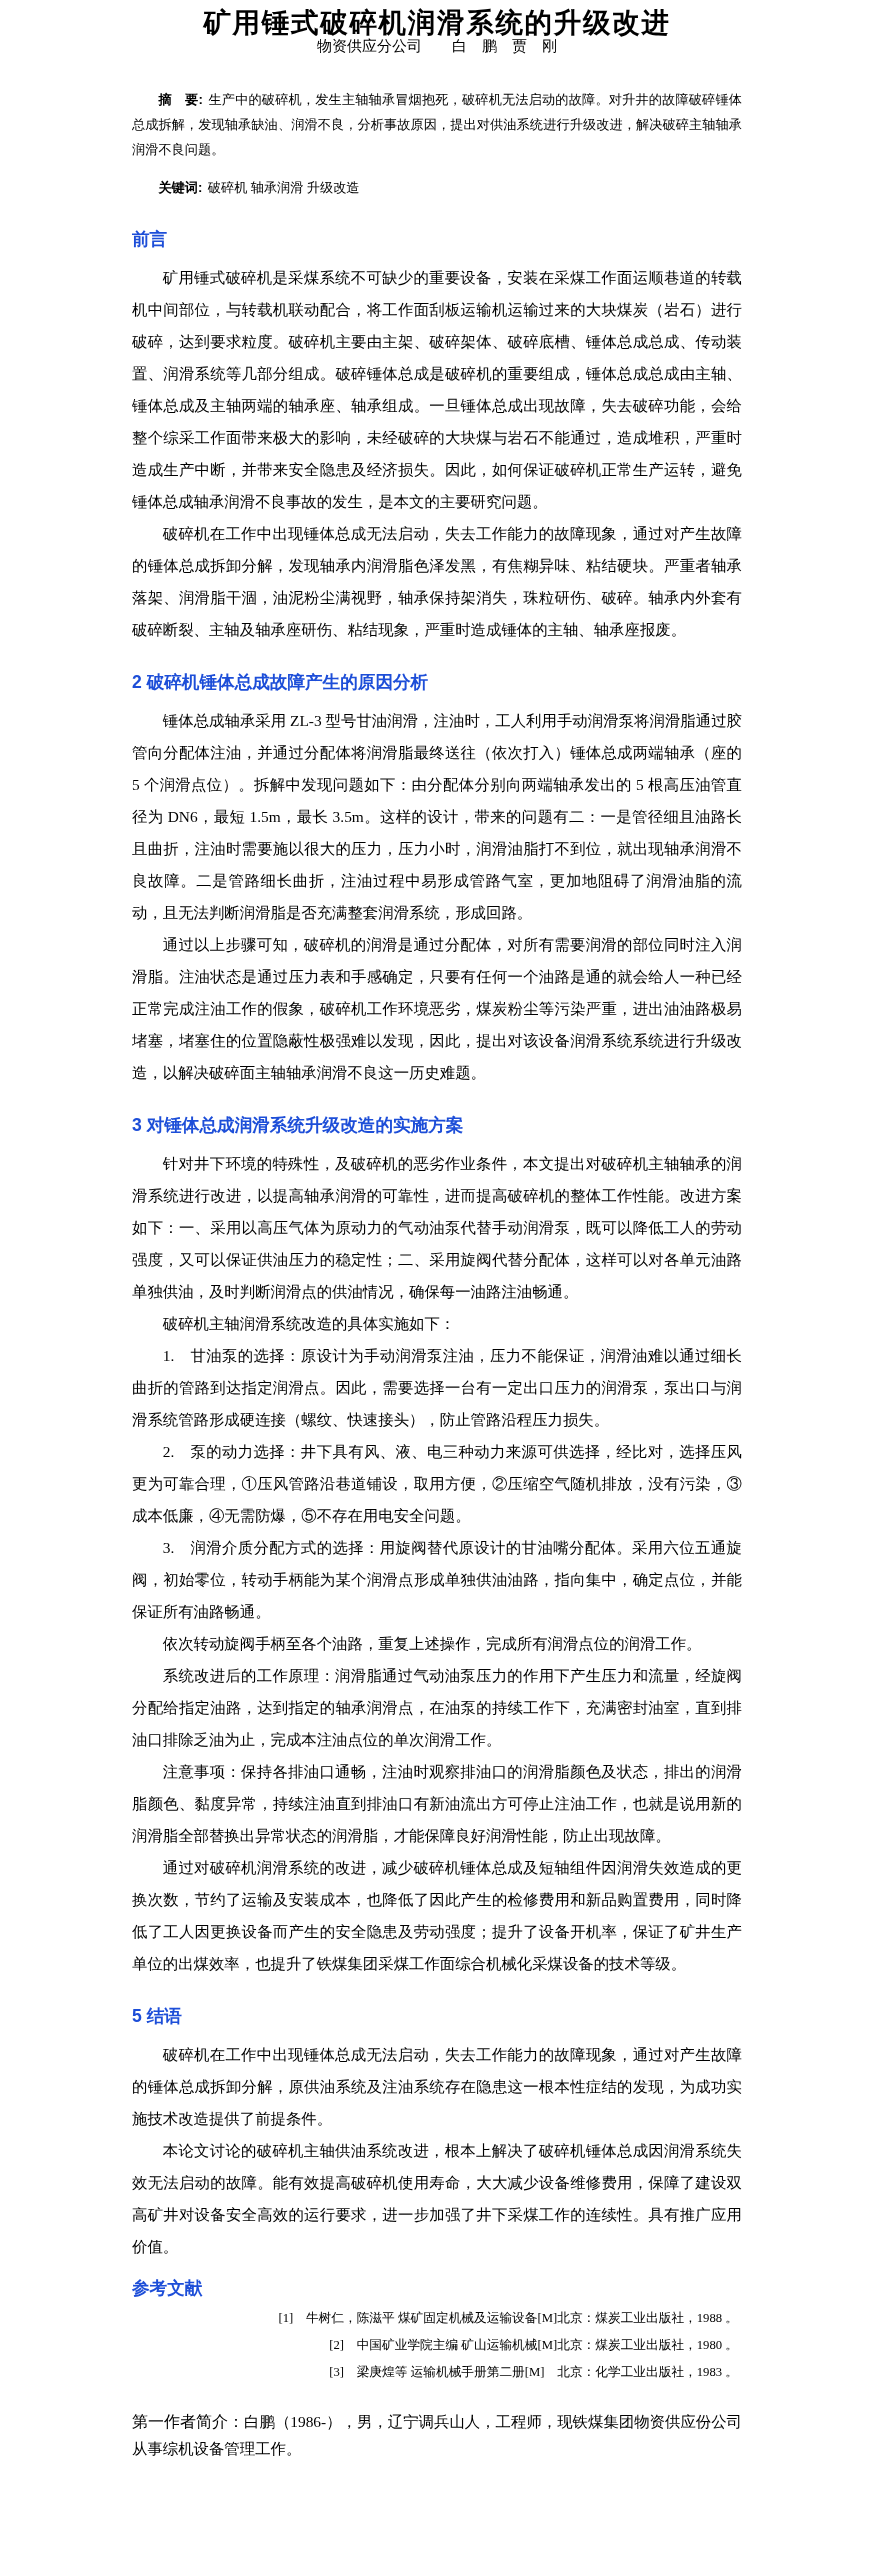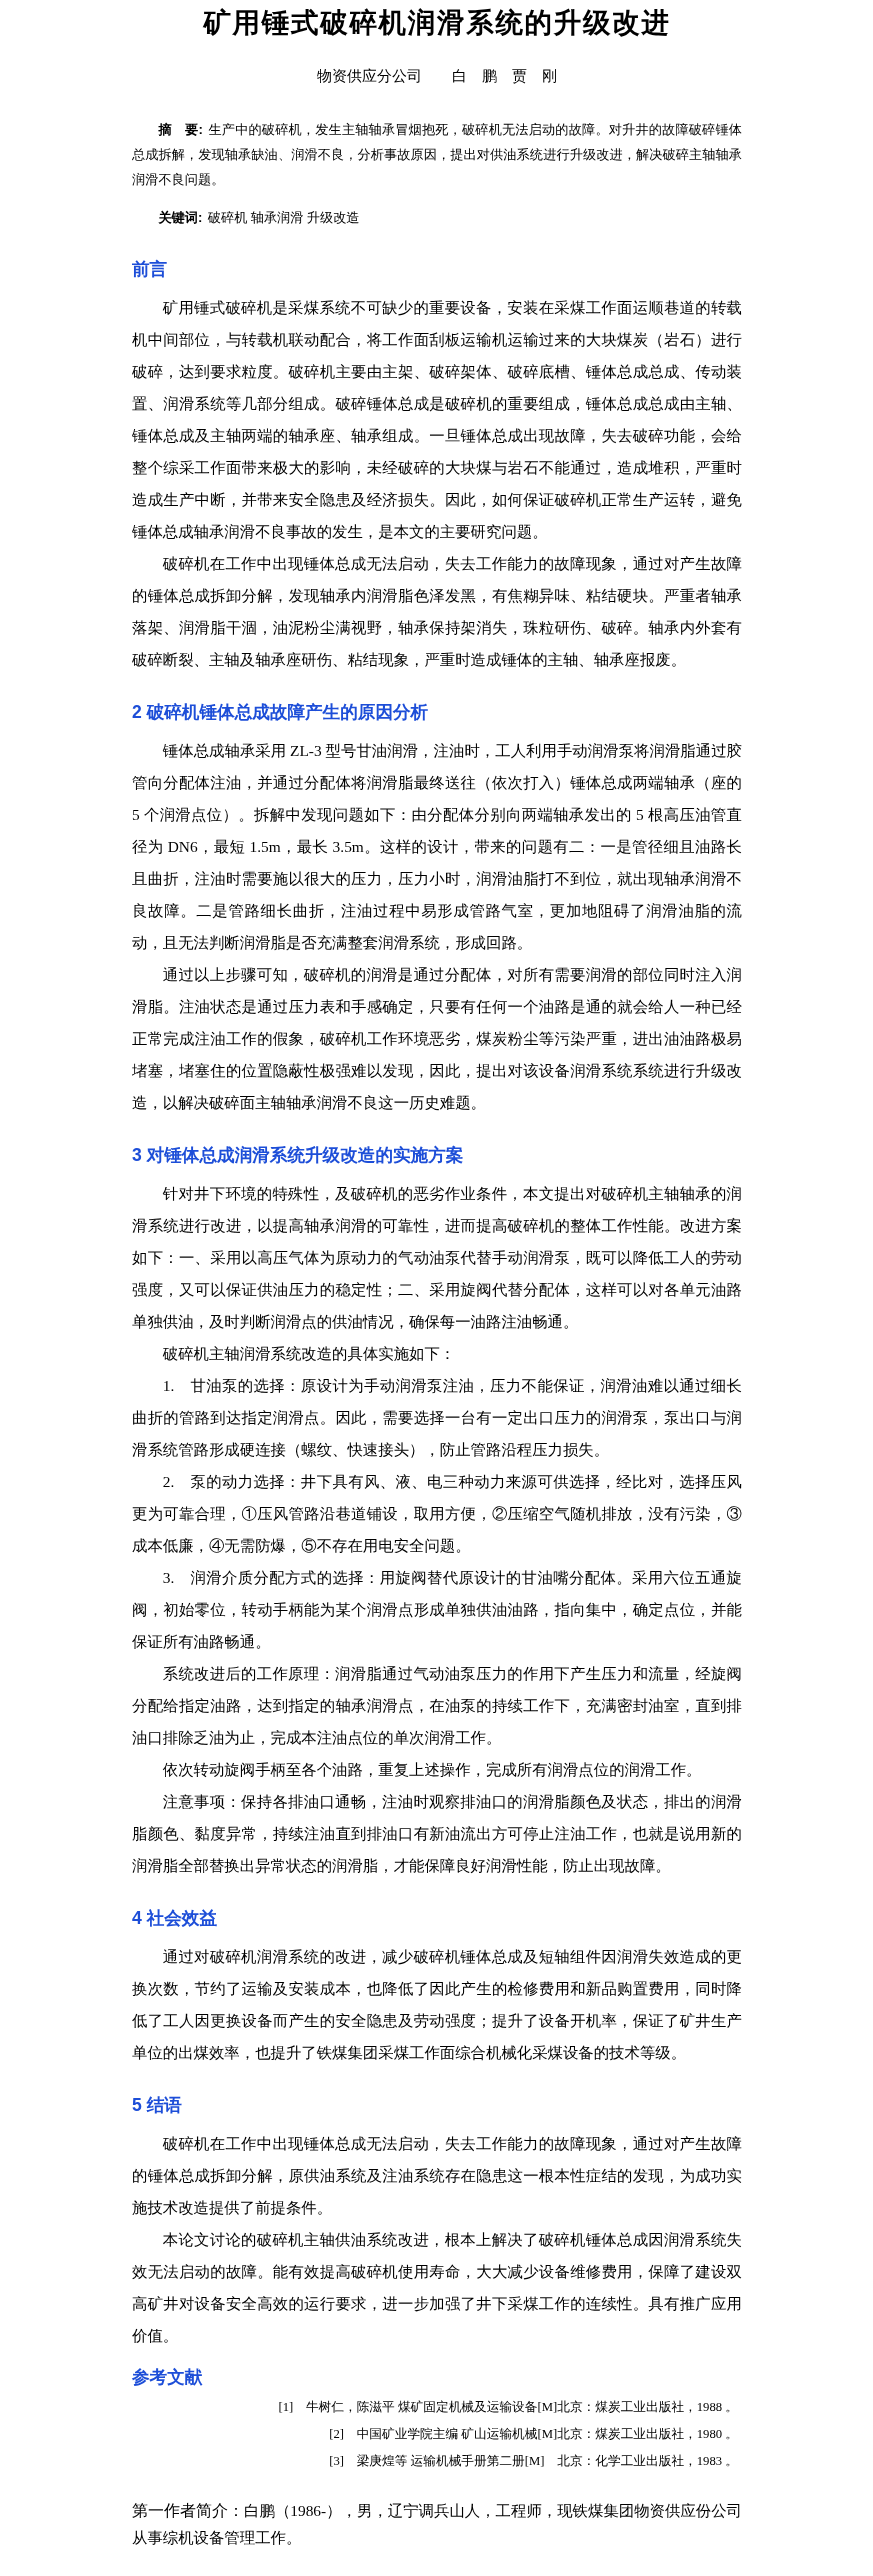--- a/index.html
+++ b/index.html
@@ -25,21 +25,20 @@
     margin: 0;
     font-family: "Liberation Serif", "DejaVu Serif", serif;
     font-weight: 700;
     font-size: 27.5px;
     line-height: 31px;
     letter-spacing: 1.7px;
     text-align: center;
     color: #000000;
   }
   .byline {
-    margin-top: 30px;
     font-size: 15px;
     line-height: 17.6px;
     text-align: center;
     white-space: pre-wrap;
   }
   .abstract {
     margin: 32px 0 0 0;
     font-size: 13.2px;
     line-height: 25px;
     text-align: justify;
@@ -120,25 +119,24 @@
   <h2 class="section-heading">2 破碎机锤体总成故障产生的原因分析</h2>
   <p class="body-para">锤体总成轴承采用 ZL-3 型号甘油润滑，注油时，工人利用手动润滑泵将润滑脂通过胶管向分配体注油，并通过分配体将润滑脂最终送往（依次打入）锤体总成两端轴承（座的 5 个润滑点位）。拆解中发现问题如下：由分配体分别向两端轴承发出的 5 根高压油管直径为 DN6，最短 1.5m，最长 3.5m。这样的设计，带来的问题有二：一是管径细且油路长且曲折，注油时需要施以很大的压力，压力小时，润滑油脂打不到位，就出现轴承润滑不良故障。二是管路细长曲折，注油过程中易形成管路气室，更加地阻碍了润滑油脂的流动，且无法判断润滑脂是否充满整套润滑系统，形成回路。</p>
   <p class="body-para">通过以上步骤可知，破碎机的润滑是通过分配体，对所有需要润滑的部位同时注入润滑脂。注油状态是通过压力表和手感确定，只要有任何一个油路是通的就会给人一种已经正常完成注油工作的假象，破碎机工作环境恶劣，煤炭粉尘等污染严重，进出油油路极易堵塞，堵塞住的位置隐蔽性极强难以发现，因此，提出对该设备润滑系统系统进行升级改造，以解决破碎面主轴轴承润滑不良这一历史难题。</p>
 
   <h2 class="section-heading">3 对锤体总成润滑系统升级改造的实施方案</h2>
   <p class="body-para">针对井下环境的特殊性，及破碎机的恶劣作业条件，本文提出对破碎机主轴轴承的润滑系统进行改进，以提高轴承润滑的可靠性，进而提高破碎机的整体工作性能。改进方案如下：一、采用以高压气体为原动力的气动油泵代替手动润滑泵，既可以降低工人的劳动强度，又可以保证供油压力的稳定性；二、采用旋阀代替分配体，这样可以对各单元油路单独供油，及时判断润滑点的供油情况，确保每一油路注油畅通。</p>
   <p class="body-para">破碎机主轴润滑系统改造的具体实施如下：</p>
   <p class="body-para">1.　甘油泵的选择：原设计为手动润滑泵注油，压力不能保证，润滑油难以通过细长曲折的管路到达指定润滑点。因此，需要选择一台有一定出口压力的润滑泵，泵出口与润滑系统管路形成硬连接（螺纹、快速接头），防止管路沿程压力损失。</p>
   <p class="body-para">2.　泵的动力选择：井下具有风、液、电三种动力来源可供选择，经比对，选择压风更为可靠合理，①压风管路沿巷道铺设，取用方便，②压缩空气随机排放，没有污染，③成本低廉，④无需防爆，⑤不存在用电安全问题。</p>
   <p class="body-para">3.　润滑介质分配方式的选择：用旋阀替代原设计的甘油嘴分配体。采用六位五通旋阀，初始零位，转动手柄能为某个润滑点形成单独供油油路，指向集中，确定点位，并能保证所有油路畅通。</p>
+  <p class="body-para">依次转动旋阀手柄至各个油路，重复上述操作，完成所有润滑点位的润滑工作。</p>
   <p class="body-para">系统改进后的工作原理：润滑脂通过气动油泵压力的作用下产生压力和流量，经旋阀分配给指定油路，达到指定的轴承润滑点，在油泵的持续工作下，充满密封油室，直到排油口排除乏油为止，完成本注油点位的单次润滑工作。</p>
-  <p class="body-para">依次转动旋阀手柄至各个油路，重复上述操作，完成所有润滑点位的润滑工作。</p>
   <p class="body-para">注意事项：保持各排油口通畅，注油时观察排油口的润滑脂颜色及状态，排出的润滑脂颜色、黏度异常，持续注油直到排油口有新油流出方可停止注油工作，也就是说用新的润滑脂全部替换出异常状态的润滑脂，才能保障良好润滑性能，防止出现故障。</p>
 
-  <h2 class="section-heading">4 社会效益</h2>
   <p class="body-para">通过对破碎机润滑系统的改进，减少破碎机锤体总成及短轴组件因润滑失效造成的更换次数，节约了运输及安装成本，也降低了因此产生的检修费用和新品购置费用，同时降低了工人因更换设备而产生的安全隐患及劳动强度；提升了设备开机率，保证了矿井生产单位的出煤效率，也提升了铁煤集团采煤工作面综合机械化采煤设备的技术等级。</p>
 
   <h2 class="section-heading">5 结语</h2>
   <p class="body-para">破碎机在工作中出现锤体总成无法启动，失去工作能力的故障现象，通过对产生故障的锤体总成拆卸分解，原供油系统及注油系统存在隐患这一根本性症结的发现，为成功实施技术改造提供了前提条件。</p>
   <p class="body-para">本论文讨论的破碎机主轴供油系统改进，根本上解决了破碎机锤体总成因润滑系统失效无法启动的故障。能有效提高破碎机使用寿命，大大减少设备维修费用，保障了建设双高矿井对设备安全高效的运行要求，进一步加强了井下采煤工作的连续性。具有推广应用价值。</p>
 
   <div class="references-block">
     <h2 class="section-heading">参考文献</h2>
     <p class="reference-item">[1]　牛树仁，陈滋平 煤矿固定机械及运输设备[M]北京：煤炭工业出版社，1988 。</p>
     <p class="reference-item">[2]　中国矿业学院主编 矿山运输机械[M]北京：煤炭工业出版社，1980 。</p>

